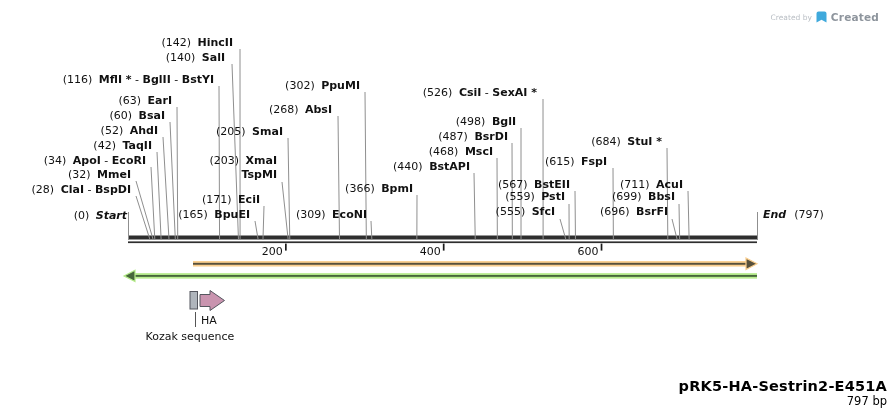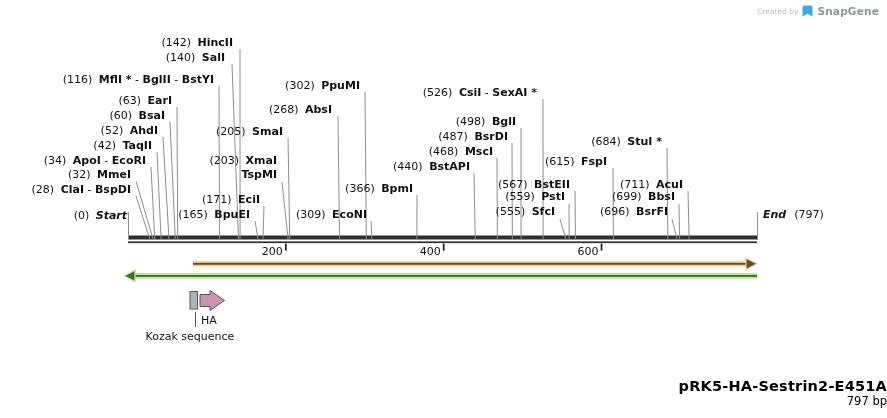--- a/index.html
+++ b/index.html
@@ -1,38 +1,38 @@
 <!DOCTYPE html>
 <html><head>
 <meta charset="utf-8">
 <style>
   html,body{margin:0;padding:0;background:#ffffff;}
   .canvas{
     position:relative;width:887px;height:418px;background:#ffffff;overflow:hidden;
     font-family:"DejaVu Sans","Liberation Sans",sans-serif;
   }
   #map-svg{position:absolute;left:0;top:0;}
-  .credit{position:absolute;top:5px;right:8px;display:flex;align-items:center;gap:4px;z-index:2;}
+  .credit{position:absolute;top:11px;right:8px;display:flex;align-items:center;gap:4px;z-index:2;}
   .credit-prefix{font-size:7.5px;color:#B9BEC4;}
   .credit-brand{font-size:10.5px;color:#8E959D;font-weight:600;letter-spacing:.2px;}
   .title-block{position:absolute;left:0;top:378px;width:887px;text-align:right;z-index:2;}
   .title{font-size:14.5px;font-weight:bold;color:#000;letter-spacing:.2px;}
   .subtitle{font-size:11.5px;color:#000;margin-top:0;}
 </style>
 </head>
 <body>
 
 <div class="canvas">
 
   <div class="credit">
     <span class="credit-prefix">Created by</span>
     <svg width="11" height="12" viewBox="0 0 11 12" aria-hidden="true">
       <path d="M2.5,0.5 h6 q2,0 2,2 v9 l-5,-2.8 -5,2.8 v-9 q0,-2 2,-2 z" fill="#3FA9DC"></path>
     </svg>
-    <span class="credit-brand">SnapGene</span>
+    <span class="credit-brand">Created</span>
   </div>
 
   <svg id="map-svg" width="887" height="418" viewBox="0 0 887 418">
       <rect x="128" y="235.5" width="629" height="4" fill="#2E2E2E"></rect>
       <rect x="128" y="241.4" width="629" height="1.7" fill="#2E2E2E"></rect>
       <line x1="285.8419071518193" y1="243.6" x2="285.8419071518193" y2="250.6" stroke="#1a1a1a" stroke-width="1.7"></line>
       <text x="282.8419071518193" y="255" text-anchor="end" font-size="11" fill="#111111">200</text>
       <line x1="443.68381430363866" y1="243.6" x2="443.68381430363866" y2="250.6" stroke="#1a1a1a" stroke-width="1.7"></line>
       <text x="440.68381430363866" y="255" text-anchor="end" font-size="11" fill="#111111">400</text>
       <line x1="601.525721455458" y1="243.6" x2="601.525721455458" y2="250.6" stroke="#1a1a1a" stroke-width="1.7"></line>

